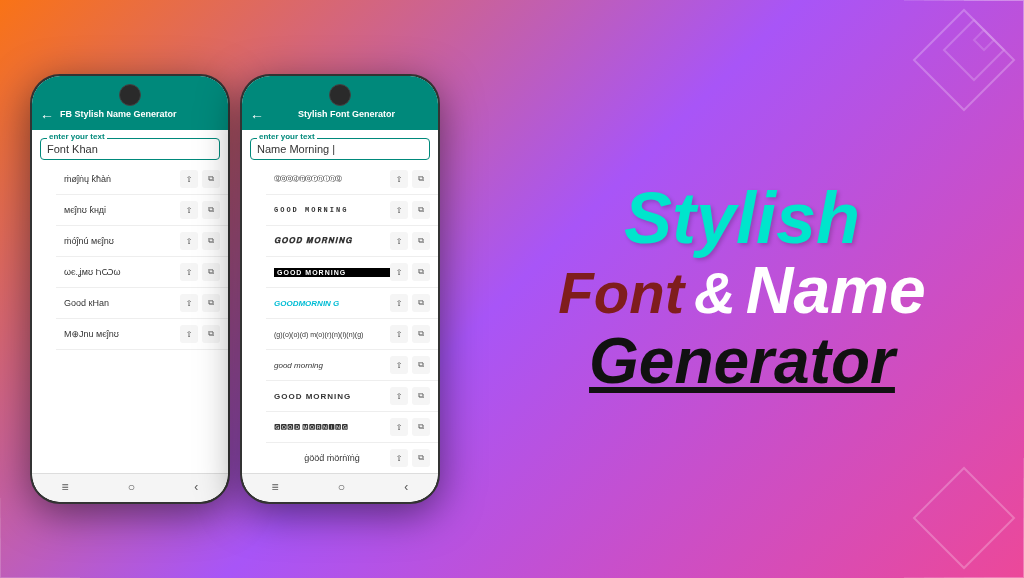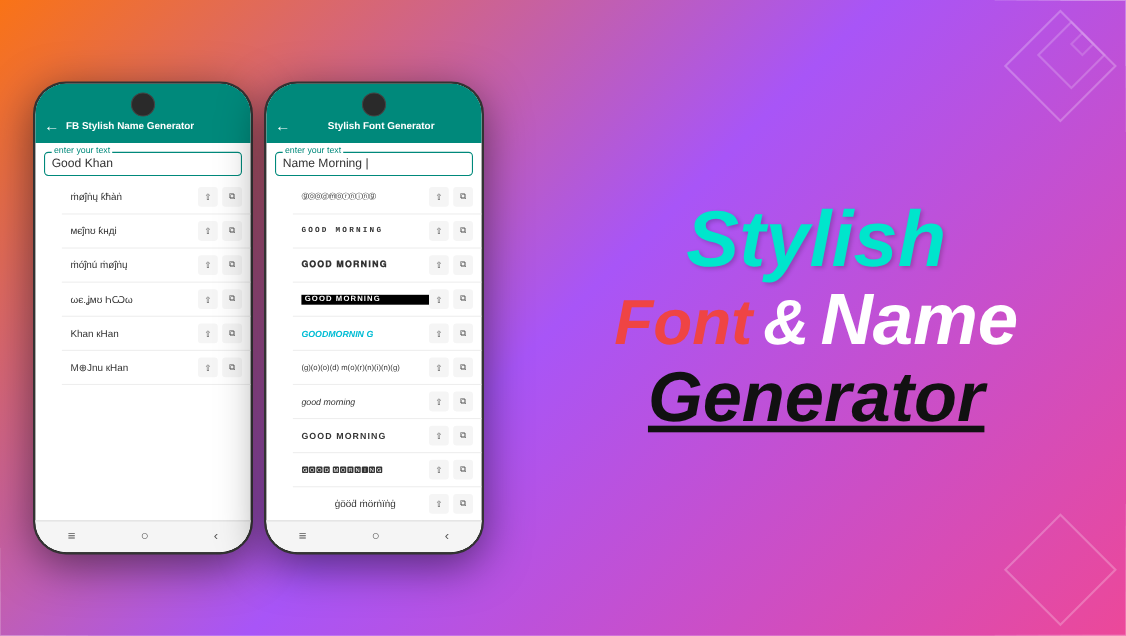--- a/index.html
+++ b/index.html
@@ -106,20 +106,21 @@
       padding: 2px 6px 4px 6px;
     }
     .input-label {
       position: absolute;
       top: -7px;
       left: 6px;
       background: white;
       font-size: 8px;
       color: #00897b;
       padding: 0 2px;
+      font-weight: bold;
     }
     .input-value {
       font-size: 11px;
       color: #333;
       padding-top: 2px;
     }
 
     
     .list-container {
       flex: 1;
@@ -196,21 +197,21 @@
       font-size: 72px;
       font-weight: 900;
       color: #00e5cc;
       font-style: italic;
       line-height: 1;
       text-shadow: 2px 2px 4px rgba(0,0,0,0.2);
     }
     .title-font {
       font-size: 58px;
       font-weight: 900;
-      color: #ef4444;
+      color: #7f1d1d;
       font-style: italic;
       line-height: 1.1;
     }
     .title-and {
       font-size: 58px;
       font-weight: 900;
       color: white;
       font-style: italic;
     }
     .title-name {
@@ -278,62 +279,62 @@
     <div class="phone-screen">
 
       <div class="app-bar">
         <span class="back-arrow">←</span>
         <span style="font-size:9px;">FB Stylish Name Generator</span>
       </div>
 
       <div class="input-section">
         <div class="input-wrapper">
           <span class="input-label">enter your text</span>
-          <div class="input-value">Good Khan</div>
+          <div class="input-value">Font Khan</div>
         </div>
       </div>
 
       <div class="list-container">
         <div class="list-item">
           <span class="list-item-text">ṁøĵṅų ƙħàṅ</span>
           <div class="item-actions">
             <div class="action-icon">⇧</div>
             <div class="action-icon">⧉</div>
           </div>
         </div>
         <div class="list-item">
           <span class="list-item-text">мєĵnʊ ƙнді</span>
           <div class="item-actions">
             <div class="action-icon">⇧</div>
             <div class="action-icon">⧉</div>
           </div>
         </div>
         <div class="list-item">
-          <span class="list-item-text">ṁóĵnú ṁøĵṅų</span>
+          <span class="list-item-text">ṁóĵnú мєĵnʊ</span>
           <div class="item-actions">
             <div class="action-icon">⇧</div>
             <div class="action-icon">⧉</div>
           </div>
         </div>
         <div class="list-item">
           <span class="list-item-text">ωє.ʝмʊ ҺѠω</span>
           <div class="item-actions">
             <div class="action-icon">⇧</div>
             <div class="action-icon">⧉</div>
           </div>
         </div>
         <div class="list-item">
-          <span class="list-item-text">Khan кHan</span>
-          <div class="item-actions">
-            <div class="action-icon">⇧</div>
-            <div class="action-icon">⧉</div>
-          </div>
-        </div>
-        <div class="list-item">
-          <span class="list-item-text">M⊕Jnu кHan</span>
+          <span class="list-item-text">Good кHan</span>
+          <div class="item-actions">
+            <div class="action-icon">⇧</div>
+            <div class="action-icon">⧉</div>
+          </div>
+        </div>
+        <div class="list-item">
+          <span class="list-item-text">M⊕Jnu мєĵnʊ</span>
           <div class="item-actions">
             <div class="action-icon">⇧</div>
             <div class="action-icon">⧉</div>
           </div>
         </div>
       </div>
 
       <div class="bottom-nav">
         <span class="nav-icon">≡</span>
         <span class="nav-icon">○</span>
@@ -366,21 +367,21 @@
           </div>
         </div>
         <div class="list-item">
           <span class="list-item-text row-outlined stylish-row-text" style="font-family: 'Courier New'; letter-spacing:2px; font-size:7px;">GOOD MORNING</span>
           <div class="item-actions">
             <div class="action-icon">⇧</div>
             <div class="action-icon">⧉</div>
           </div>
         </div>
         <div class="list-item">
-          <span class="list-item-text stylish-row-text" style="font-weight:900; font-size:8px; letter-spacing:1px;">𝐆𝐎𝐎𝐃 𝐌𝐎𝐑𝐍𝐈𝐍𝐆</span>
+          <span class="list-item-text stylish-row-text" style="font-weight:900; font-size:8px; letter-spacing:1px;font-style:italic;">𝐆𝐎𝐎𝐃 𝐌𝐎𝐑𝐍𝐈𝐍𝐆</span>
           <div class="item-actions">
             <div class="action-icon">⇧</div>
             <div class="action-icon">⧉</div>
           </div>
         </div>
         <div class="list-item">
           <span class="list-item-text stylish-row-text" style="background:#000;color:#fff;padding:1px 3px;font-weight:900;font-size:7px;letter-spacing:1px;">GOOD MORNING</span>
           <div class="item-actions">
             <div class="action-icon">⇧</div>
             <div class="action-icon">⧉</div>

